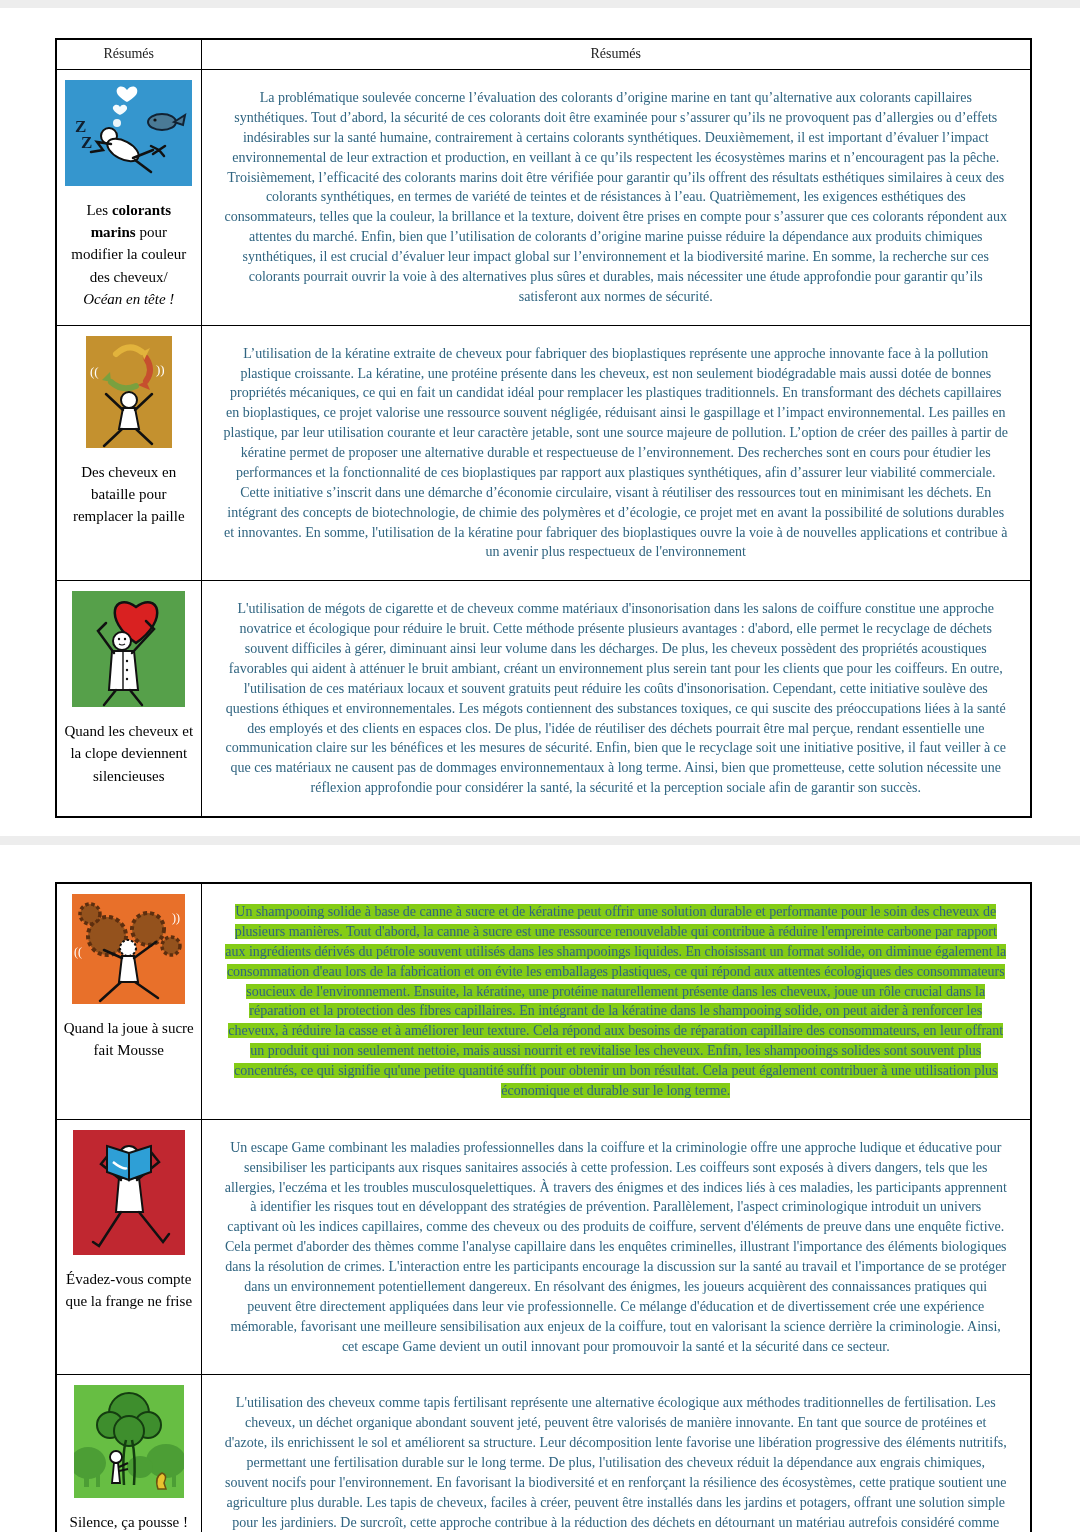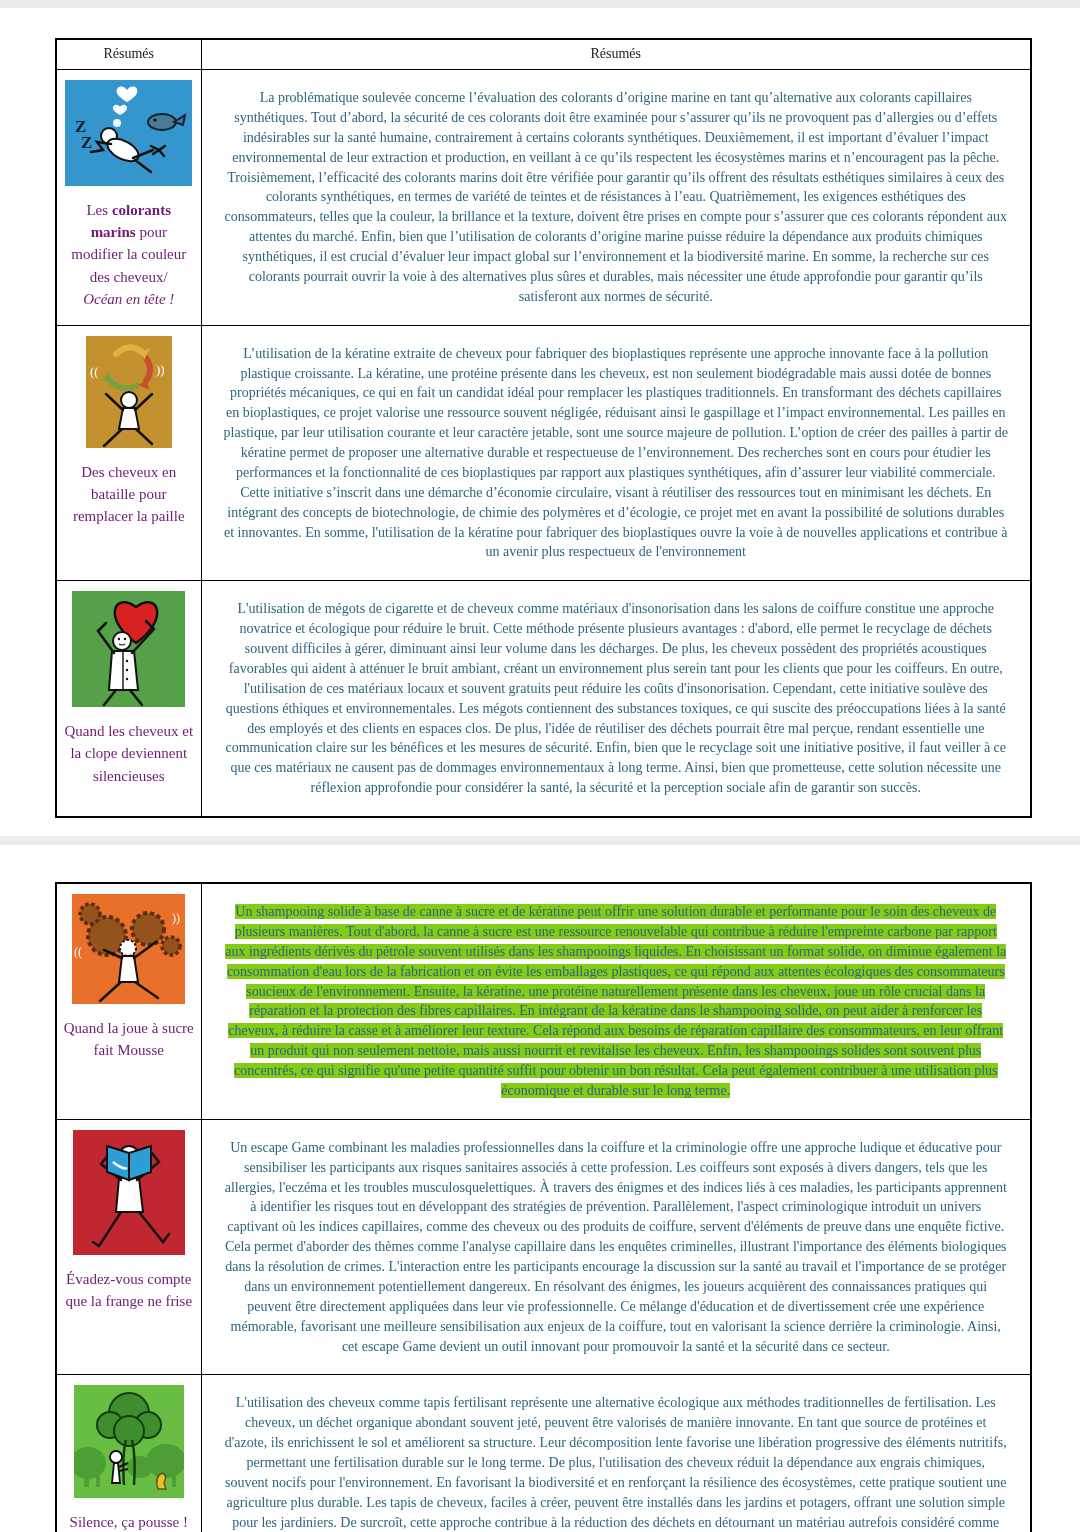--- a/index.html
+++ b/index.html
@@ -24,21 +24,21 @@
     font-weight:normal;font-size:14px;color:#1c1c1c;
     text-align:center;padding:6px 2px;height:17px;
   }
   td.theme-cell{text-align:center;padding:10px 6px 6px 6px;}
   td.resume-cell{padding:2px 6px;}
   .r1{height:227px;} .r2{height:225px;} .r3{height:224px;}
   .r4{height:214px;} .r5{height:236px;} .r6{height:242px;}
   .pt-lg{padding-top:24px;}
   .thumb{display:inline-block;line-height:0;}
   .caption{
-    margin-top:9px;font-size:15px;line-height:1.48;color:#701a75;
+    margin-top:9px;font-size:15px;line-height:1.48;color:#000000;
   }
   .caption i{display:inline;}
   .caption .line-italic{display:block;font-style:italic;}
   .resume{
     margin:16px;font-size:14px;line-height:1.42;text-align:center;
     color:#2f6480;
   }
   .highlight{background:#84cc16;}
 </style>
 </head>

